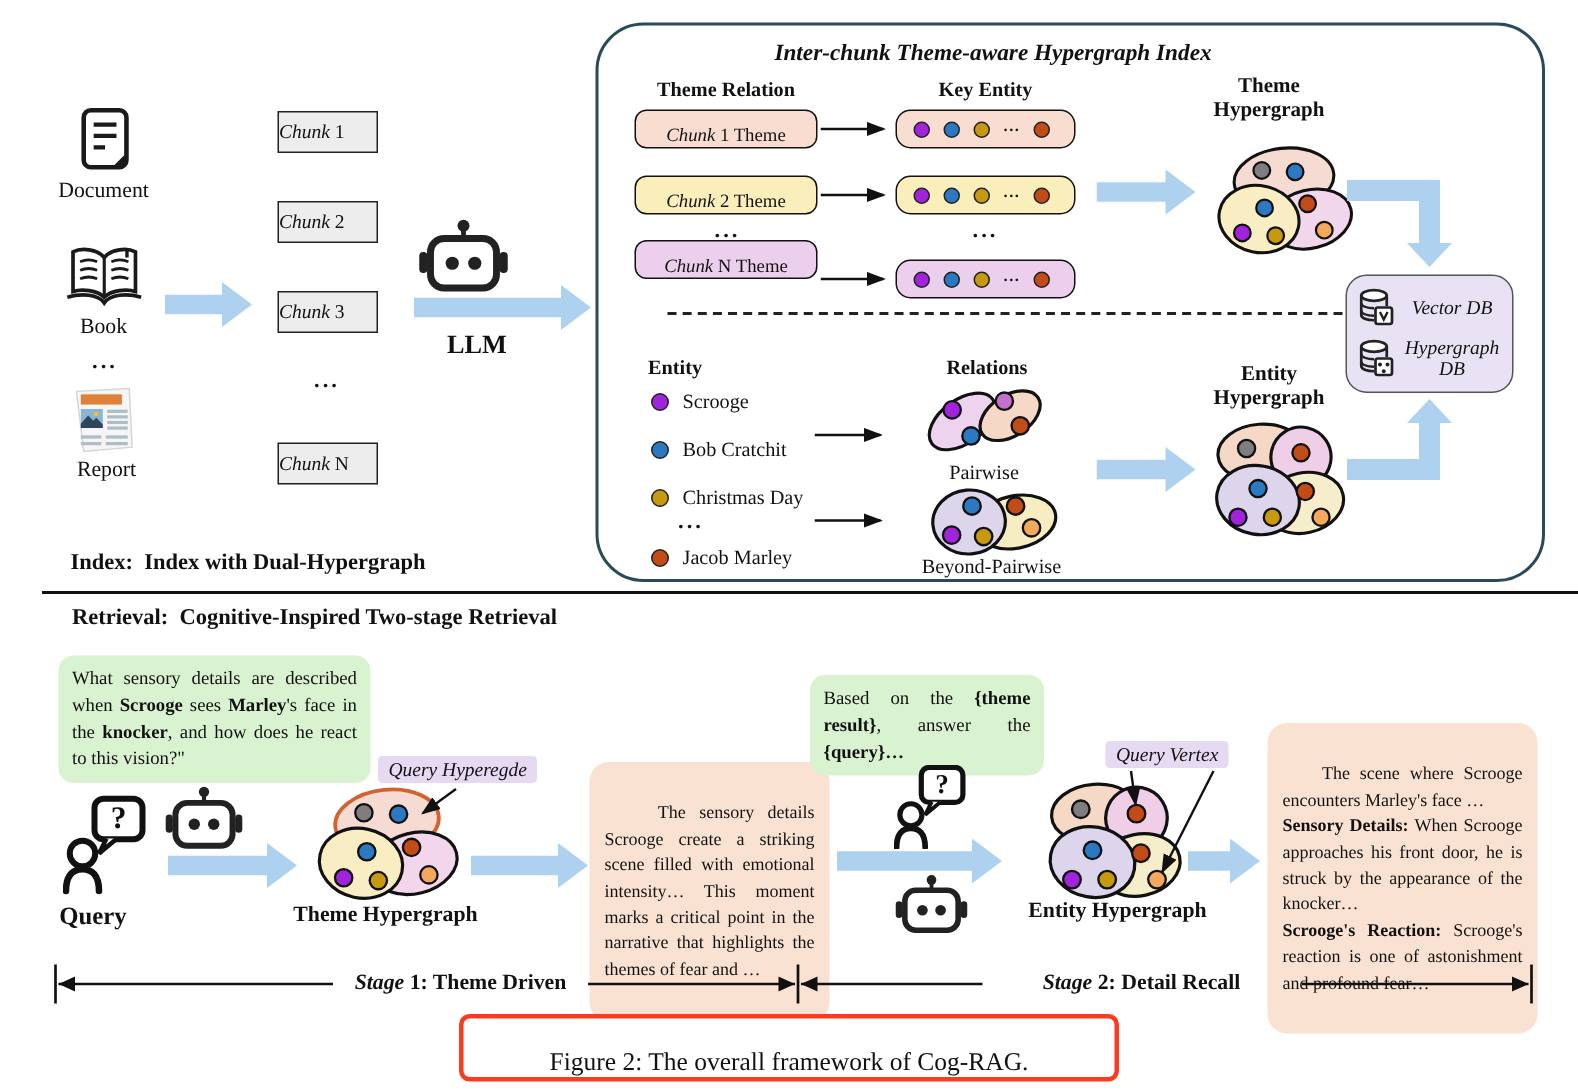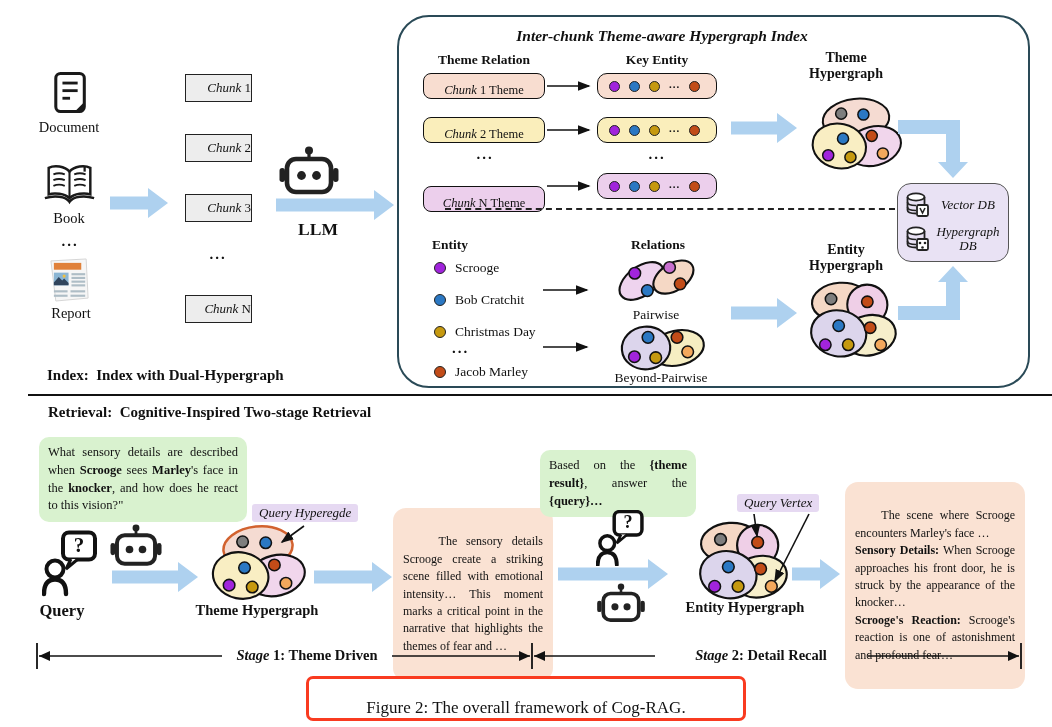--- a/index.html
+++ b/index.html
@@ -10,21 +10,21 @@
   }
   .abs { position:absolute; }
   .ctr { text-align:center; }
   .b { font-weight:bold; }
   .i { font-style:italic; }
   .lbl { font-size:14.5px; }
   .ell { font-weight:bold; letter-spacing:2px; font-size:15px; }
   
   .chunkbox {
     width:67px; height:28px; background:var(--chunkbg,#ededed); border:1.5px solid #222;
-    display:flex; align-items:center; justify-content:flex-end; font-size:13px;
+    display:flex; align-items:center; justify-content:flex-start; font-size:13px;
   }
   
   #frame {
     border:2.2px solid var(--frame,#2a4a57); border-radius:32px; background:#fff;
   }
   
   .trow {
     width:122px; height:26px; border:1.5px solid #111; border-radius:8px;
     display:flex; align-items:flex-end; justify-content:center; font-size:12.5px;
   }
@@ -152,21 +152,21 @@
   <div class="abs ctr hdr" style="left:424px;top:52px;width:120px">Theme Relation</div>
   <div class="abs ctr hdr" style="left:597px;top:52px;width:120px">Key Entity</div>
 
   <div class="abs trow" style="left: 423px; top: 73px; background: rgb(248, 221, 208);">
       <span><span style="font-style: italic;">Chunk</span><span> 1 Theme</span></span>
     </div>
   <div class="abs trow" style="left: 423px; top: 117px; background: rgb(250, 238, 187);">
       <span><span style="font-style: italic;">Chunk</span><span> 2 Theme</span></span>
     </div>
   <div class="abs ctr ell" style="left:455px;top:146px;width:60px">...</div>
-  <div class="abs trow" style="left: 423px; top: 186px; background: rgb(236, 207, 236);">
+  <div class="abs trow" style="left: 423px; top: 160px; background: rgb(236, 207, 236);">
       <span><span style="font-style: italic;">Chunk</span><span> N Theme</span></span>
     </div>
 
   <div class="abs pill" style="left: 597px; top: 73px; background: rgb(248, 221, 208);">
     <span class="dot" style="background: rgb(161, 36, 220);"></span>
     <span class="dot" style="background: rgb(43, 120, 195);"></span>
     <span class="dot" style="background: rgb(198, 153, 15);"></span>
     <span class="pe">...</span>
     <span class="dot" style="background: rgb(194, 76, 24);"></span>
   </div>

